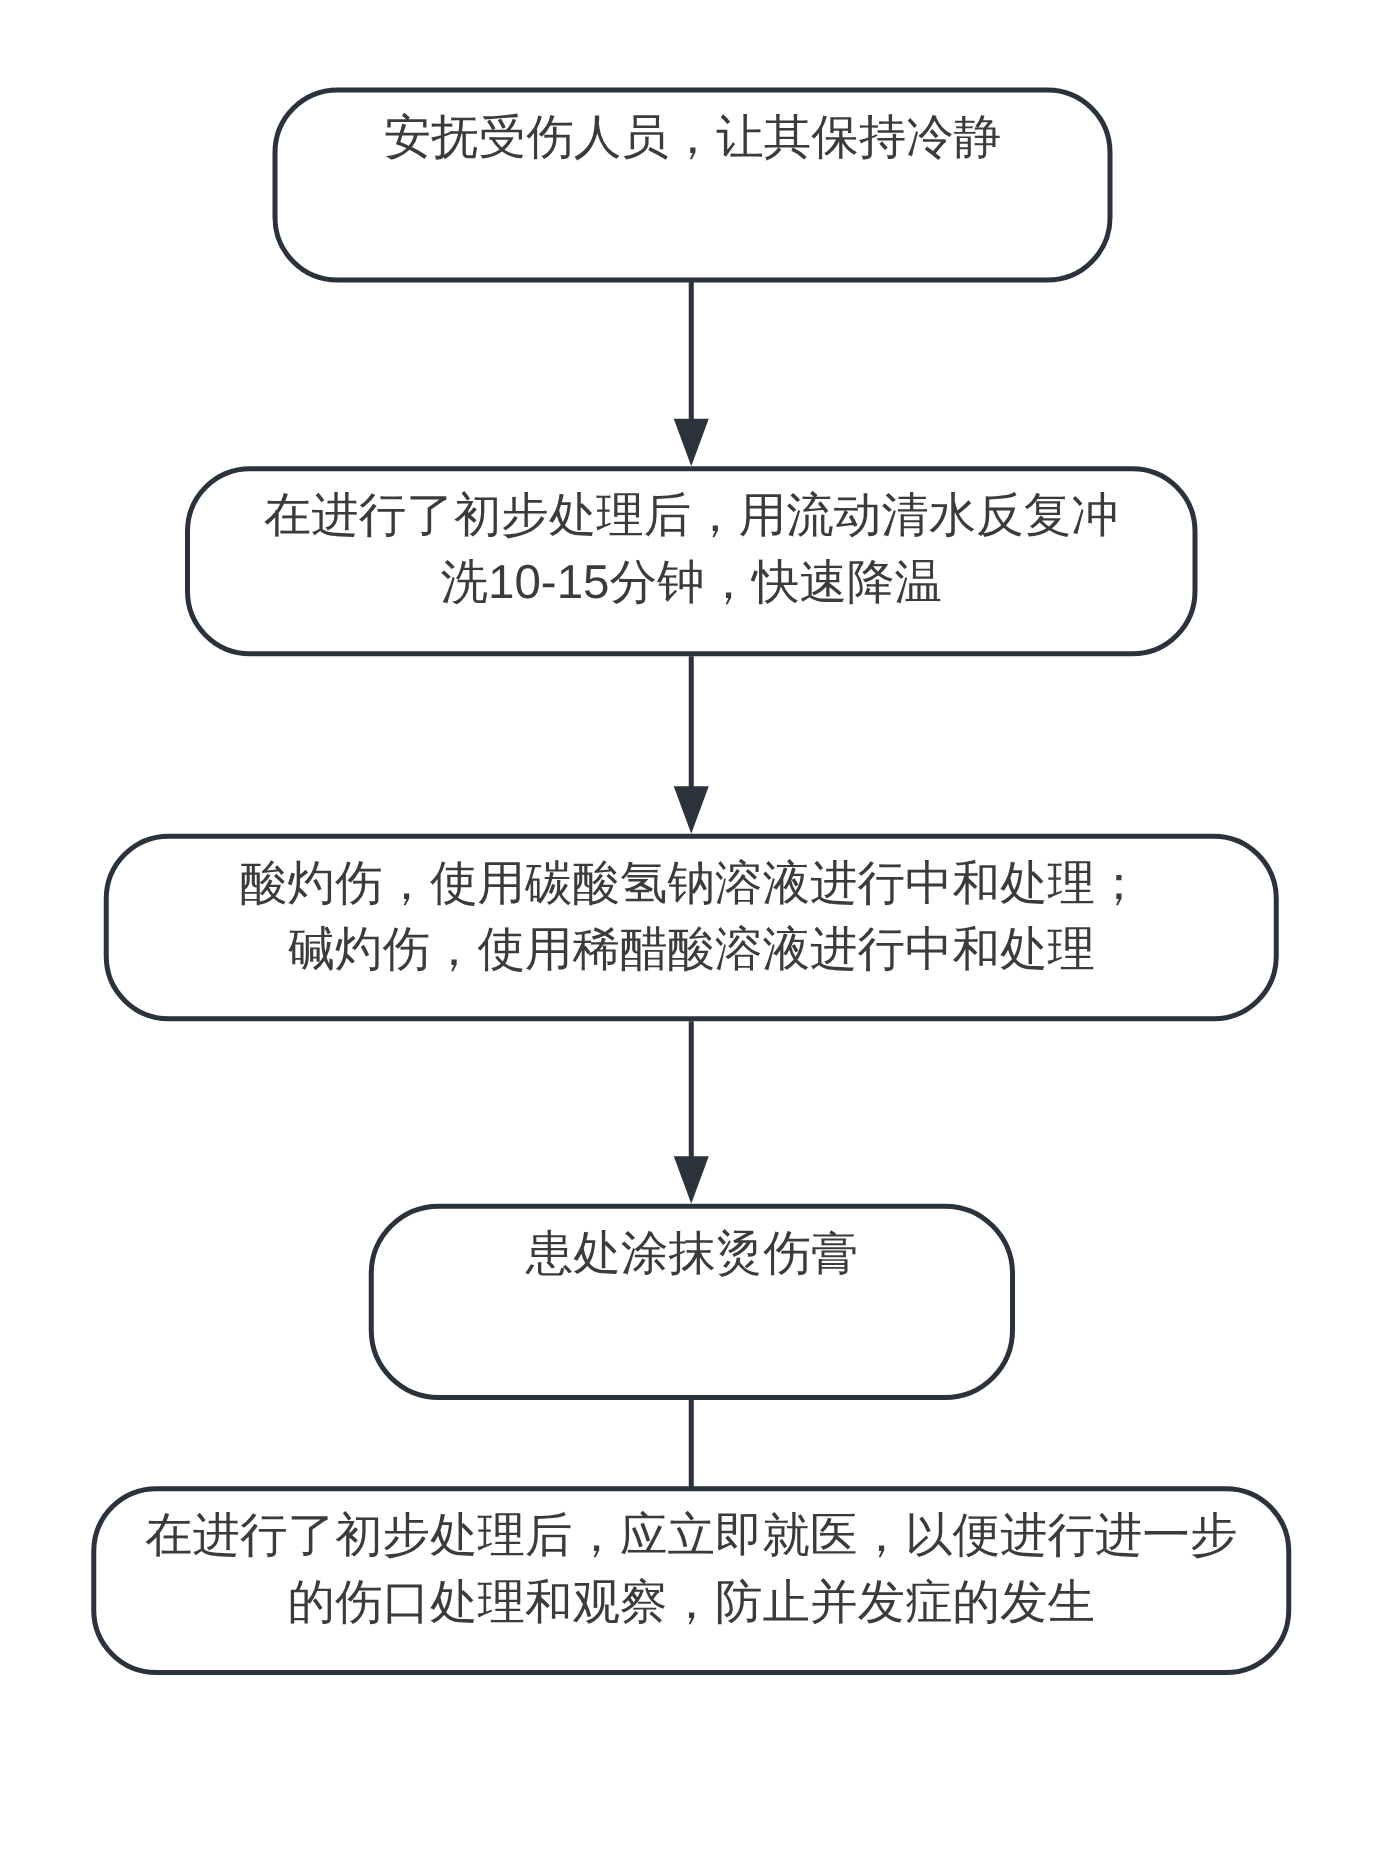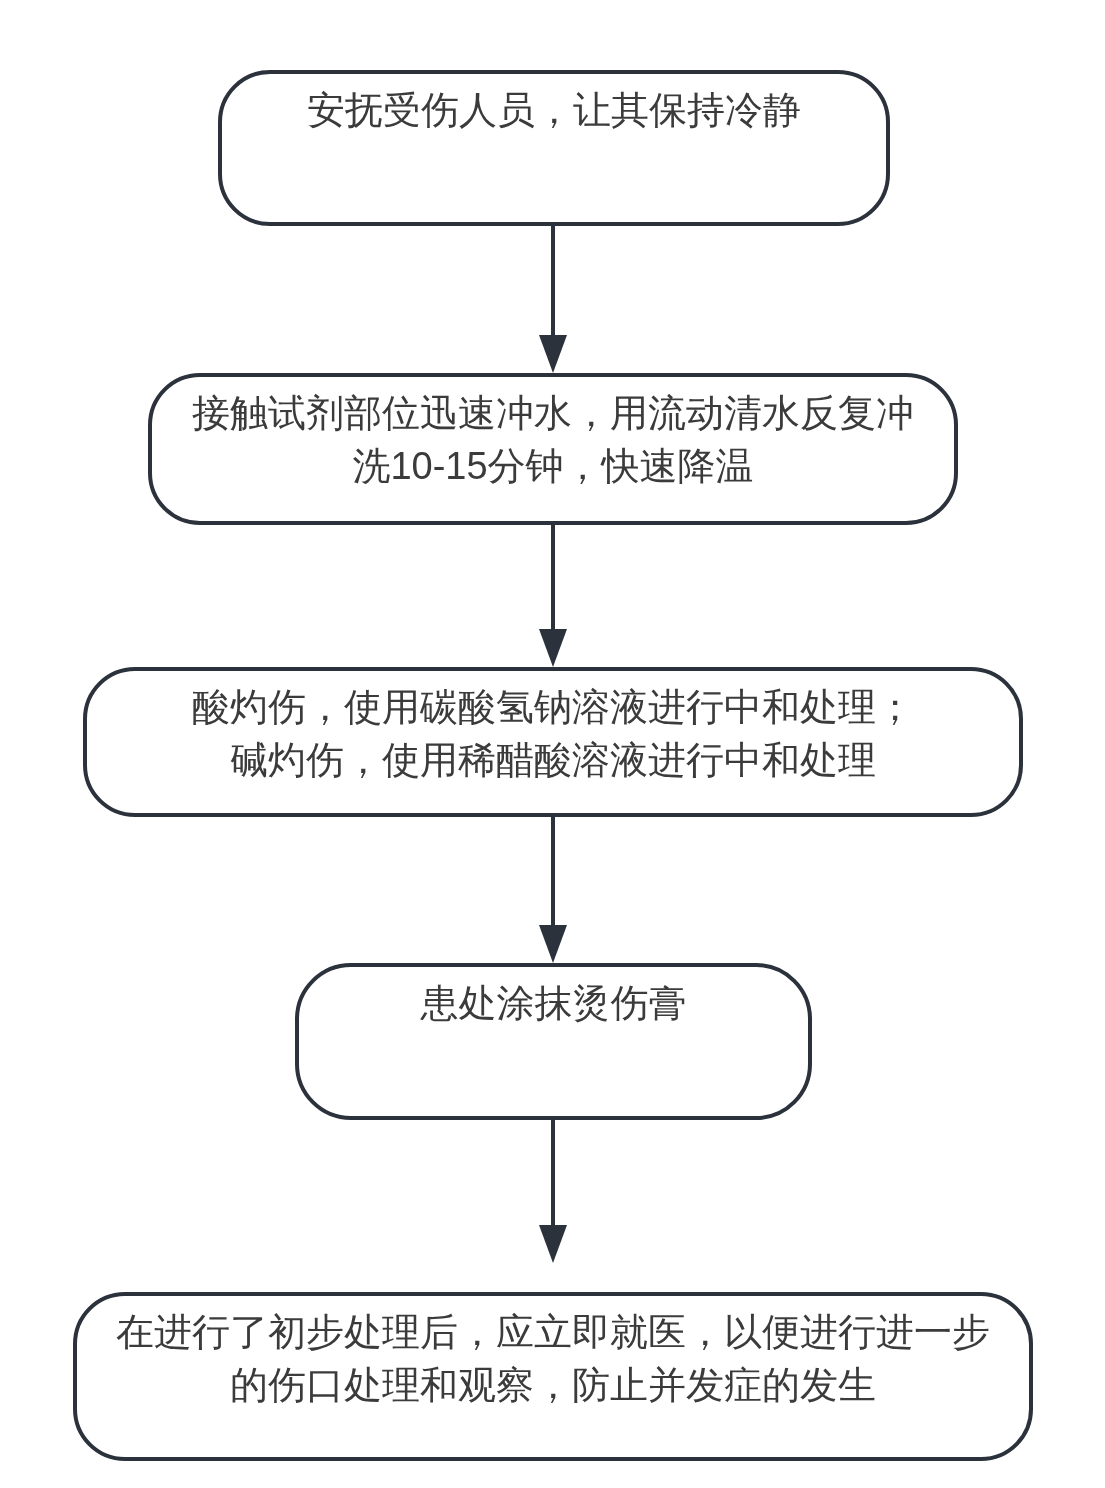--- a/index.html
+++ b/index.html
@@ -33,21 +33,21 @@
     color:var(--text);
     font-size:38px;
     line-height:1.4;
     text-align:center;
     white-space:pre-line;
   }
   .n1{ left:218px; top:70px;   width:672px; height:156px; }
   .n2{ left:148px; top:373px;  width:810px; height:152px; }
   .n3{ left:83px;  top:667px;  width:940px; height:150px; }
   .n4{ left:295px; top:963px;  width:517px; height:157px; border-radius:56px; }
-  .n5{ left:73px;  top:1292px; width:960px; height:169px; }
+  .n5{ left:73px;  top:1189px; width:960px; height:151px; }
 
   .edge{
     position:absolute;
     left:539px;
     width:28px;
   }
   .edge-line{
     position:absolute;
     left:12px; top:0;
     width:4px;
@@ -75,21 +75,21 @@
   <div class="node n1">
     <span class="node-label">安抚受伤人员，让其保持冷静</span>
   </div>
 
   <div class="edge e1">
     <div class="edge-line"></div>
     <div class="arrowhead"></div>
   </div>
 
   <div class="node n2">
-    <span class="node-label">接触试剂部位迅速冲水，用流动清水反复冲
+    <span class="node-label">在进行了初步处理后，用流动清水反复冲
 洗10-15分钟，快速降温</span>
   </div>
 
   <div class="edge e2">
     <div class="edge-line"></div>
     <div class="arrowhead"></div>
   </div>
 
   <div class="node n3">
     <span class="node-label">酸灼伤，使用碳酸氢钠溶液进行中和处理；

